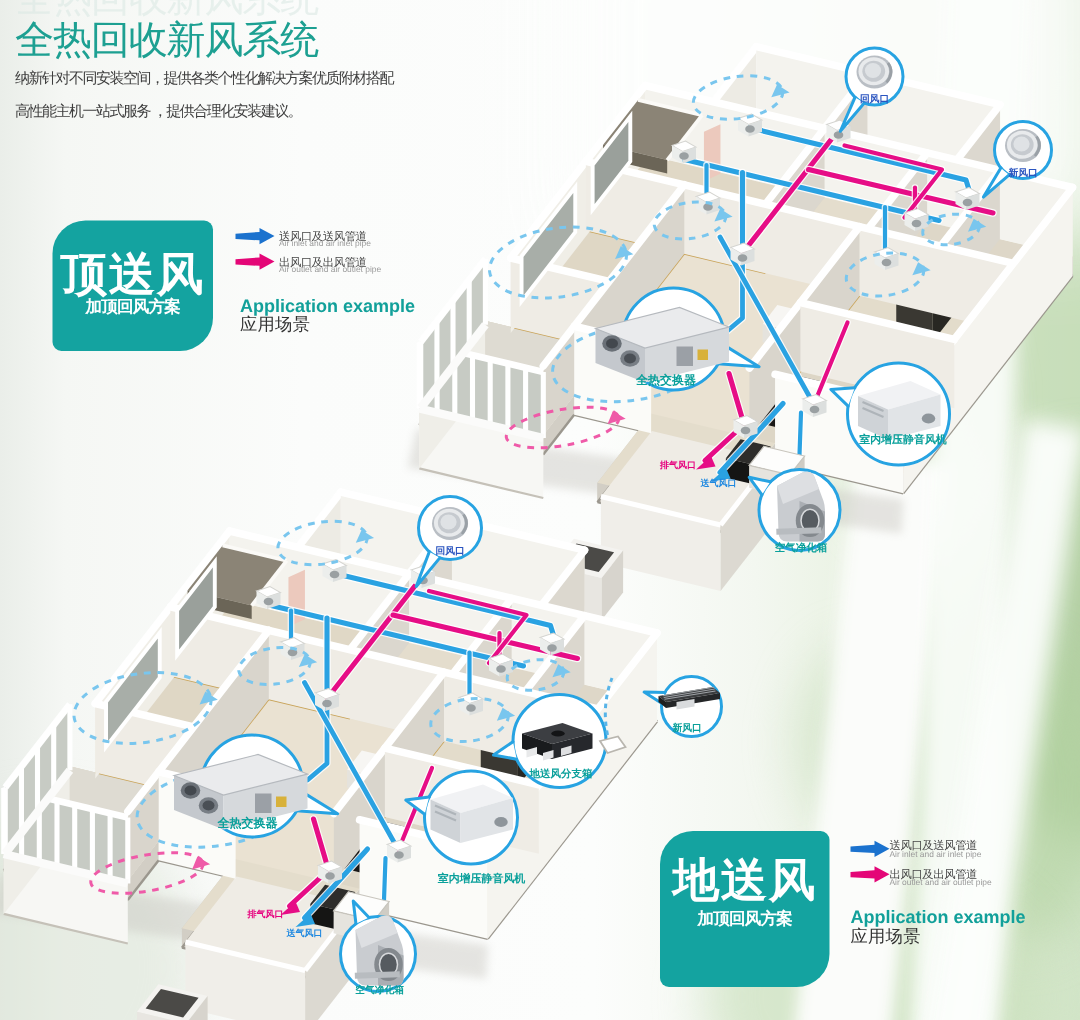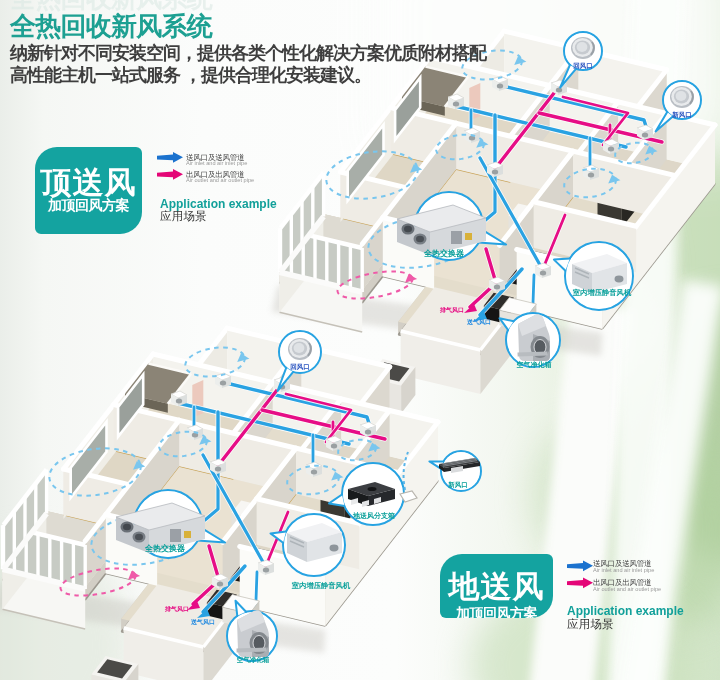--- a/index.html
+++ b/index.html
@@ -2,28 +2,28 @@
 <html><head><meta charset="utf-8"><style>
 html,body{margin:0;padding:0}
 #page{position:relative;width:720px;height:680px;overflow:hidden;
  font-family:"Liberation Sans",sans-serif;
  background:linear-gradient(90deg,#eaeee9 0%,#f5f7f4 6%,#fbfcfb 28%,#fcfdfc 55%,#f3f7f0 70%,#e9f2e2 80%,#ddebd3 90%,#d2e5c8 100%)}
 .blob{position:absolute;border-radius:50%;filter:blur(16px)}
 #band1{position:absolute;left:549px;top:305px;width:64px;height:400px;background:#fbfcfa;transform:rotate(6deg);filter:blur(5px)}
 #band2{position:absolute;left:620px;top:-20px;width:54px;height:720px;background:rgba(252,254,252,.9);transform:rotate(2deg);filter:blur(6px)}
 #band3{position:absolute;left:648px;top:280px;width:42px;height:440px;background:rgba(252,254,252,.95);transform:rotate(9deg);filter:blur(7px)}
 #topwhite{position:absolute;left:380px;top:-60px;width:360px;height:220px;background:#fdfefd;filter:blur(26px);opacity:.9}
-.h1{position:absolute;left:10px;top:8.5px;font-size:26px;font-weight:bold;color:#1da092;letter-spacing:-0.75px}
-.para{position:absolute;left:10px;top:41.5px;font-size:18px;line-height:22.5px;color:#3e3e3e;font-weight:bold;letter-spacing:-1px}
+.h1{position:absolute;left:10px;top:8.5px;font-size:26px;font-weight:normal;color:#1da092;letter-spacing:-0.75px}
+.para{position:absolute;left:10px;top:41.5px;font-size:10px;line-height:22.5px;color:#3e3e3e;font-weight:normal;letter-spacing:-1px}
 .tealbox{position:absolute;background:#14a3a0;color:#fff;text-align:center;border-radius:22px 6px 22px 6px;overflow:hidden}
 .tb1{left:35px;top:147px;width:107px;height:87px}
-.tb2{left:440px;top:554px;width:113px;height:64px}
+.tb2{left:440px;top:554px;width:113px;height:104px}
 .tb-big{font-size:31px;line-height:36px;font-weight:bold;letter-spacing:1px;margin-top:18px;white-space:nowrap}
 .tb2 .tb-big{margin-top:15px}
-.tb-sm{font-size:14px;font-weight:bold;letter-spacing:-0.5px;margin-top:-4px;white-space:nowrap}
+.tb-sm{font-size:11px;font-weight:bold;letter-spacing:-0.5px;margin-top:-4px;white-space:nowrap}
 .tb2 .tb-sm{margin-top:0}
 .leg-cn{position:absolute;font-size:7.6px;font-weight:normal;color:#464646;letter-spacing:-0.3px}
 .leg-en{position:absolute;font-size:5.6px;color:#9a9a9a}
 .appex{position:absolute;font-size:12px;font-weight:bold;color:#12a09a}
 .appcn{position:absolute;font-size:11.5px;font-weight:normal;color:#333;letter-spacing:0.2px}
 </style></head>
 <body>
 <div id="page">
 <div class="blob" style="left:640px;top:120px;width:150px;height:220px;background:rgba(193,218,178,.65)"></div>
 <div class="blob" style="left:648px;top:300px;width:160px;height:260px;background:rgba(166,200,148,.7)"></div>

